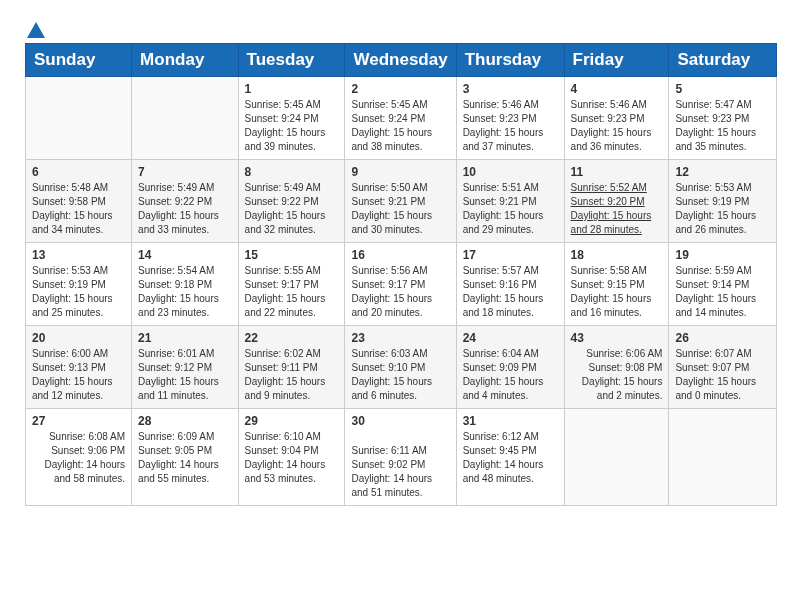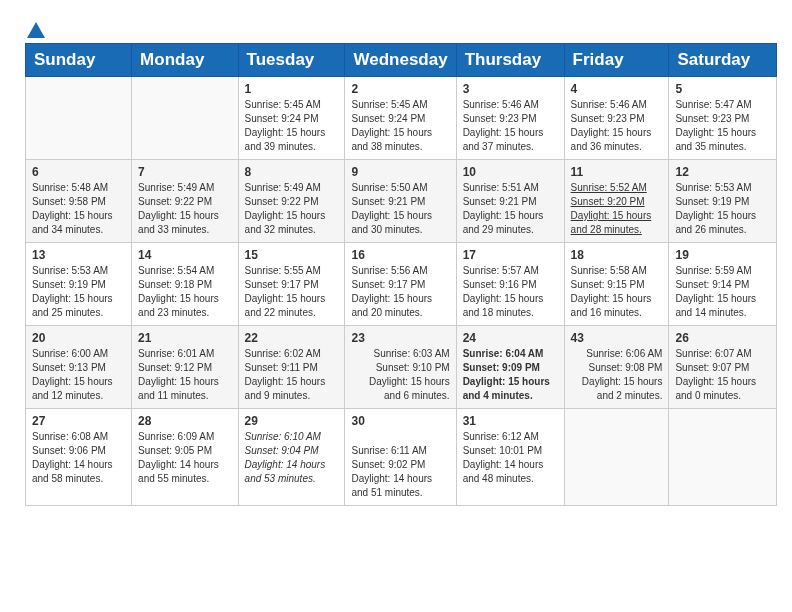--- a/index.html
+++ b/index.html
@@ -260,72 +260,72 @@
 Daylight: 15 hours and 11 minutes.</div>
           </td>
           <td>
             <div class="day-number">22</div>
             <div class="day-info" style="white-space: pre-line;">Sunrise: 6:02 AM
 Sunset: 9:11 PM
 Daylight: 15 hours and 9 minutes.</div>
           </td>
           <td>
             <div class="day-number">23</div>
-            <div class="day-info" style="white-space: pre-line; text-align: right;">Sunrise: 6:03 AM
+            <div class="day-info" style="white-space: pre-line;">Sunrise: 6:03 AM
 Sunset: 9:10 PM
 Daylight: 15 hours and 6 minutes.</div>
           </td>
           <td>
             <div class="day-number">24</div>
-            <div class="day-info" style="white-space: pre-line; font-weight: bold;">Sunrise: 6:04 AM
+            <div class="day-info" style="white-space: pre-line;">Sunrise: 6:04 AM
 Sunset: 9:09 PM
 Daylight: 15 hours and 4 minutes.</div>
           </td>
           <td>
             <div class="day-number">43</div>
             <div class="day-info" style="white-space: pre-line; text-align: right;">Sunrise: 6:06 AM
 Sunset: 9:08 PM
 Daylight: 15 hours and 2 minutes.</div>
           </td>
           <td>
             <div class="day-number">26</div>
             <div class="day-info" style="white-space: pre-line;">Sunrise: 6:07 AM
 Sunset: 9:07 PM
 Daylight: 15 hours and 0 minutes.</div>
           </td>
         </tr>
         <tr>
           <td>
             <div class="day-number">27</div>
-            <div class="day-info" style="white-space: pre-line;">Sunrise: 6:08 AM
+            <div class="day-info" style="white-space: pre-line; text-align: right;">Sunrise: 6:08 AM
 Sunset: 9:06 PM
 Daylight: 14 hours and 58 minutes.</div>
           </td>
           <td>
             <div class="day-number">28</div>
             <div class="day-info" style="white-space: pre-line;">Sunrise: 6:09 AM
 Sunset: 9:05 PM
 Daylight: 14 hours and 55 minutes.</div>
           </td>
           <td>
             <div class="day-number">29</div>
-            <div class="day-info" style="white-space: pre-line; font-style: italic;">Sunrise: 6:10 AM
+            <div class="day-info" style="white-space: pre-line;">Sunrise: 6:10 AM
 Sunset: 9:04 PM
 Daylight: 14 hours and 53 minutes.</div>
           </td>
           <td>
             <div class="day-number">30</div>
             <div class="day-info" style="white-space: pre-line; margin-top: 16px;">Sunrise: 6:11 AM
 Sunset: 9:02 PM
 Daylight: 14 hours and 51 minutes.</div>
           </td>
           <td>
             <div class="day-number">31</div>
             <div class="day-info" style="white-space: pre-line;">Sunrise: 6:12 AM
-Sunset: 10:01 PM
+Sunset: 9:45 PM
 Daylight: 14 hours and 48 minutes.</div>
           </td>
           <td class="empty"></td>
           <td class="empty"></td>
         </tr>
       </tbody>
   </table>
 </div>
 
 </body></html>

